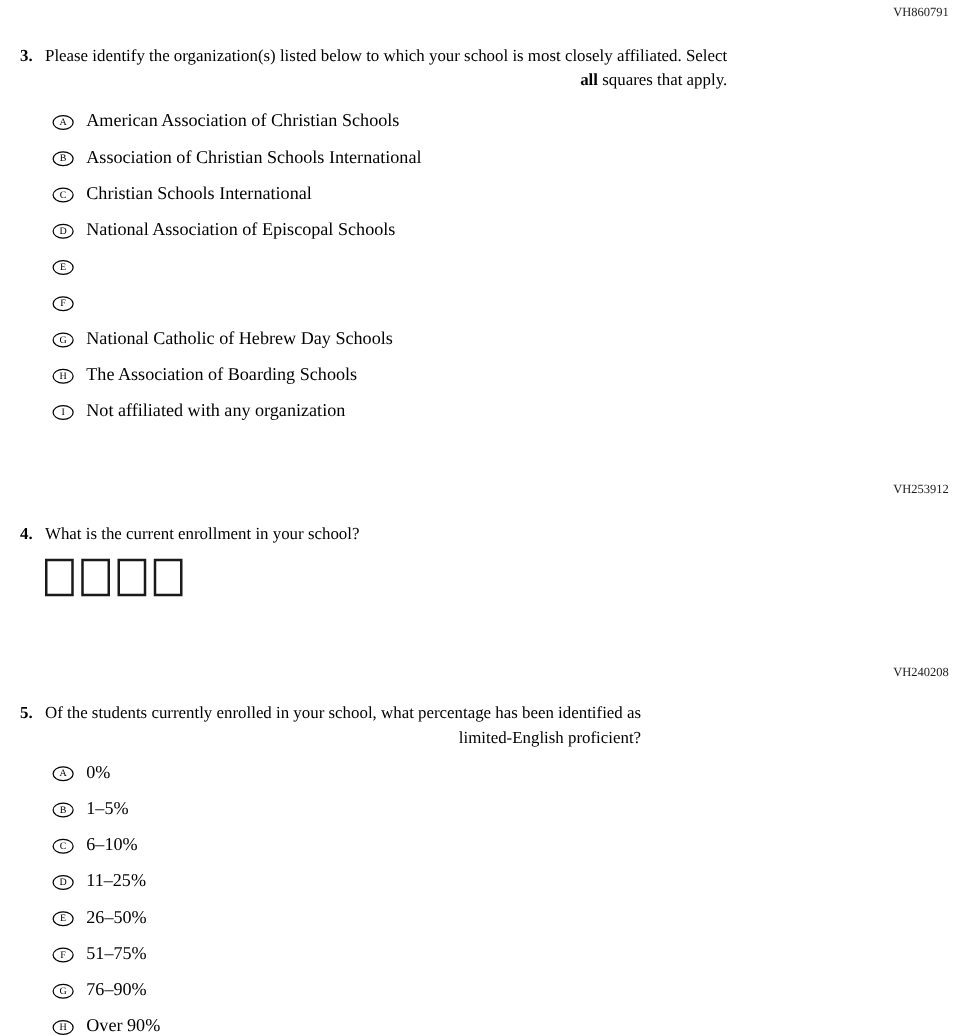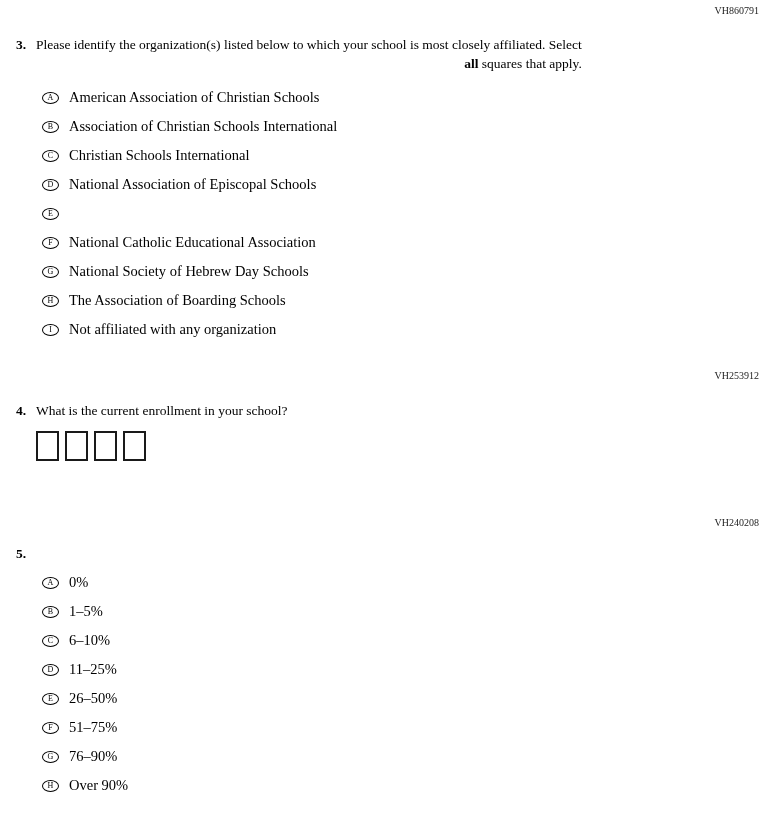--- a/index.html
+++ b/index.html
@@ -69,21 +69,21 @@
     display: flex;
     height: 30px;
   }
   .digit-box {
     width: 23px;
     height: 30px;
     border: 2px solid #1a1a1a;
     margin-right: 6px;
     background: #ffffff;
   }
-  .code2 { margin-top: 32px; }
+  .code2 { margin-top: 48px; }
   .code3 { margin-top: 56px; }
 </style>
 </head>
 <body>
 
 <div class="page">
 
   <div class="code-row first">VH860791</div>
 
   <div class="question q3">
@@ -106,25 +106,24 @@
     </div>
     <div class="option">
       <span class="oval">D</span>
       <span>National Association of Episcopal Schools</span>
     </div>
     <div class="option">
       <span class="oval">E</span>
     </div>
     <div class="option">
       <span class="oval">F</span>
-      <span>National Catholic Educational Association</span>
     </div>
     <div class="option">
       <span class="oval">G</span>
-      <span>National Society of Hebrew Day Schools</span>
+      <span>National Catholic of Hebrew Day Schools</span>
     </div>
     <div class="option">
       <span class="oval">H</span>
       <span>The Association of Boarding Schools</span>
     </div>
     <div class="option">
       <span class="oval">I</span>
       <span>Not affiliated with any organization</span>
     </div>
   </div>
@@ -140,20 +139,21 @@
     <div class="digit-box"></div>
     <div class="digit-box"></div>
     <div class="digit-box"></div>
     <div class="digit-box"></div>
   </div>
 
   <div class="code-row code3">VH240208</div>
 
   <div class="question q5">
     <span class="qnum">5.</span>
+    <span class="qtext"><span>Of the students currently enrolled in your school, what percentage has been identified as</span><br><span>limited-English proficient?</span></span>
   </div>
 
   <div class="options q5-opts">
     <div class="option">
       <span class="oval">A</span>
       <span>0%</span>
     </div>
     <div class="option">
       <span class="oval">B</span>
       <span>1–5%</span>

